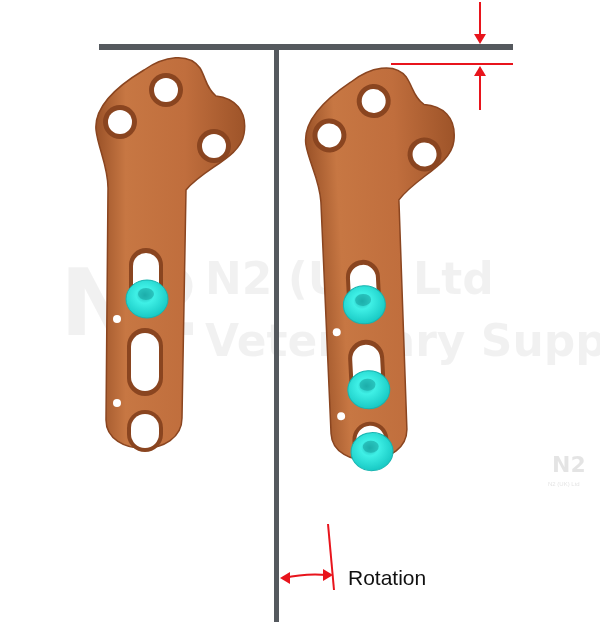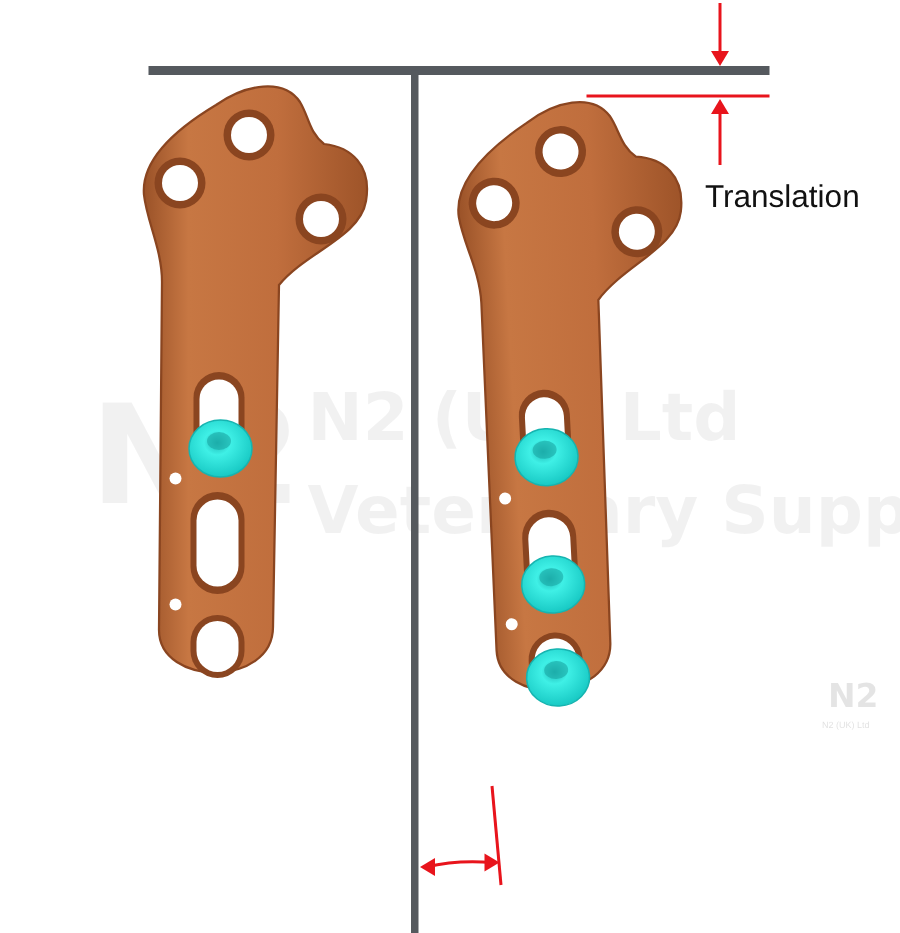--- a/index.html
+++ b/index.html
@@ -80,14 +80,14 @@
     </g>
 
     <g stroke="#e8141c" fill="#e8141c">
       <line x1="328" y1="524" x2="334" y2="590" stroke-width="2"></line>
       <path d="M 284 578 Q 305 573 328 575" fill="none" stroke-width="2"></path>
       <polygon points="280,578 290,572 290,584" stroke="none"></polygon>
       <polygon points="333,575 323,569 323,581" stroke="none"></polygon>
     </g>
   </svg>
 
-  <div class="label" style="left:470px;top:120px;">Translation</div>
+  <div class="label" style="left:348px;top:566px;">Rotation</div>
 </div>
 
 </body></html>

